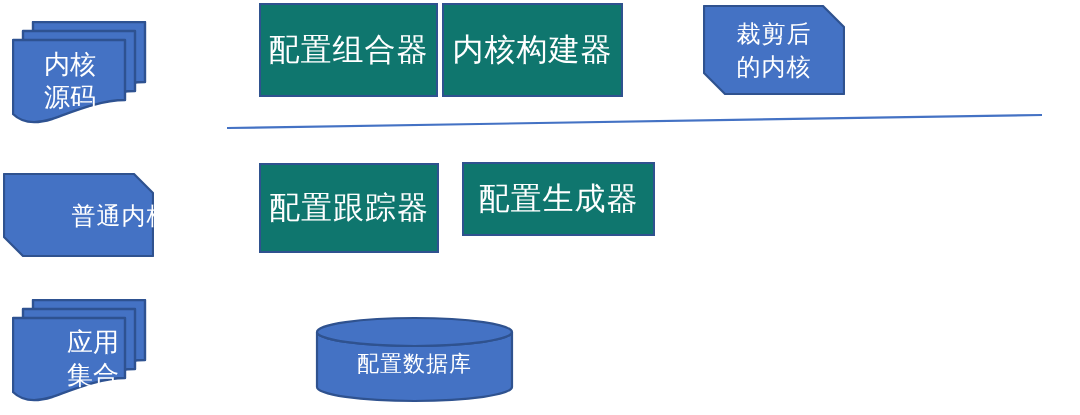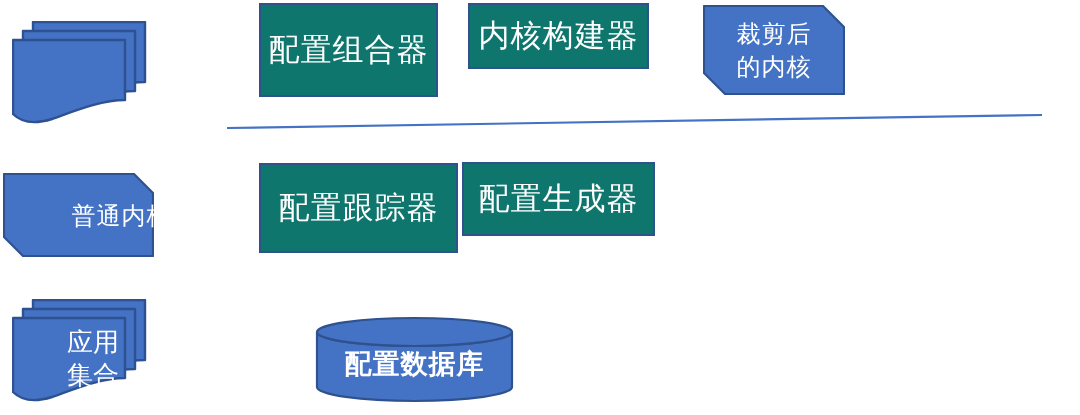--- a/index.html
+++ b/index.html
@@ -32,62 +32,64 @@
     display: flex;
     align-items: center;
     justify-content: center;
     color: #ffffff;
     text-align: center;
     white-space: pre-line;
     pointer-events: none;
   }
   .doc-label   { font-size: 26px; line-height: 33px; }
   .snip-label  { font-size: 24px; line-height: 33px; letter-spacing: 1px; text-align: right; }
-  .cyl-label   { font-size: 27px; line-height: 30px; letter-spacing: 1px; font-weight: bold; }
+  .cyl-label   { font-size: 22px; line-height: 30px; letter-spacing: 1px; }
   svg { display: block; }
 </style>
 </head>
 <body>
 
 <div id="canvas">
 
   <svg class="abs" style="left:0; top:0;" width="1080" height="415" viewBox="0 0 1080 415">
     <line x1="227" y1="128" x2="1042" y2="115" stroke="#4472C4" stroke-width="2.2"></line>
   </svg>
 
   <div class="abs" style="left:12px; top:21px;">
     <svg width="136" height="106" viewBox="0 0 136 106">
       <g fill="#4472C4" stroke="#2E5291" stroke-width="2.4" stroke-linejoin="round">
         <path transform="translate(20,0)" d="M1,1 L113,1 L113,61 C88,61 60,73 40,80 C24,85 10,84 1,75 Z"></path>
         <path transform="translate(10,9)" d="M1,1 L113,1 L113,61 C88,61 60,73 40,80 C24,85 10,84 1,75 Z"></path>
         <path transform="translate(0,18)" d="M1,1 L113,1 L113,61 C88,61 60,73 40,80 C24,85 10,84 1,75 Z"></path>
       </g>
     </svg>
   </div>
+  <div class="shape-label doc-label" style="left:13px; top:42px; width:114px; height:78px;">内核
+源码</div>
 
   <div class="node-rect" style="left:259px; top:3px; width:179px; height:94px;">配置组合器</div>
 
-  <div class="node-rect" style="left:468px; top:3px; width:181px; height:66px;">内核构建器</div>
+  <div class="node-rect" style="left:442px; top:3px; width:181px; height:94px;">内核构建器</div>
 
   <div class="abs" style="left:703px; top:5px;">
     <svg width="142" height="90" viewBox="0 0 142 90">
       <polygon points="1,1 120,1 141,22 141,89 22,89 1,68" fill="#4472C4" stroke="#2F528F" stroke-width="2.2" stroke-linejoin="round"></polygon>
     </svg>
   </div>
   <div class="shape-label snip-label" style="left:703px; top:5px; width:142px; height:90px;">裁剪后
 的内核</div>
 
   <div class="abs" style="left:3px; top:173px;">
     <svg width="151" height="84" viewBox="0 0 151 84">
       <polygon points="1,1 131,1 150,20 150,83 20,83 1,64" fill="#4472C4" stroke="#2F528F" stroke-width="2.2" stroke-linejoin="round"></polygon>
     </svg>
   </div>
   <div class="shape-label snip-label" style="left:3px; top:173px; width:151px; height:84px;padding-left:43px;">普通内核</div>
 
-  <div class="node-rect" style="left:259px; top:163px; width:199px; height:90px;">配置跟踪器</div>
+  <div class="node-rect" style="left:259px; top:163px; width:180px; height:90px;">配置跟踪器</div>
 
   <div class="node-rect" style="left:462px; top:162px; width:193px; height:74px;">配置生成器</div>
 
   <div class="abs" style="left:12px; top:299px;">
     <svg width="136" height="106" viewBox="0 0 136 106">
       <g fill="#4472C4" stroke="#2E5291" stroke-width="2.4" stroke-linejoin="round">
         <path transform="translate(20,0)" d="M1,1 L113,1 L113,61 C88,61 60,73 40,80 C24,85 10,84 1,75 Z"></path>
         <path transform="translate(10,9)" d="M1,1 L113,1 L113,61 C88,61 60,73 40,80 C24,85 10,84 1,75 Z"></path>
         <path transform="translate(0,18)" d="M1,1 L113,1 L113,61 C88,61 60,73 40,80 C24,85 10,84 1,75 Z"></path>
       </g>

